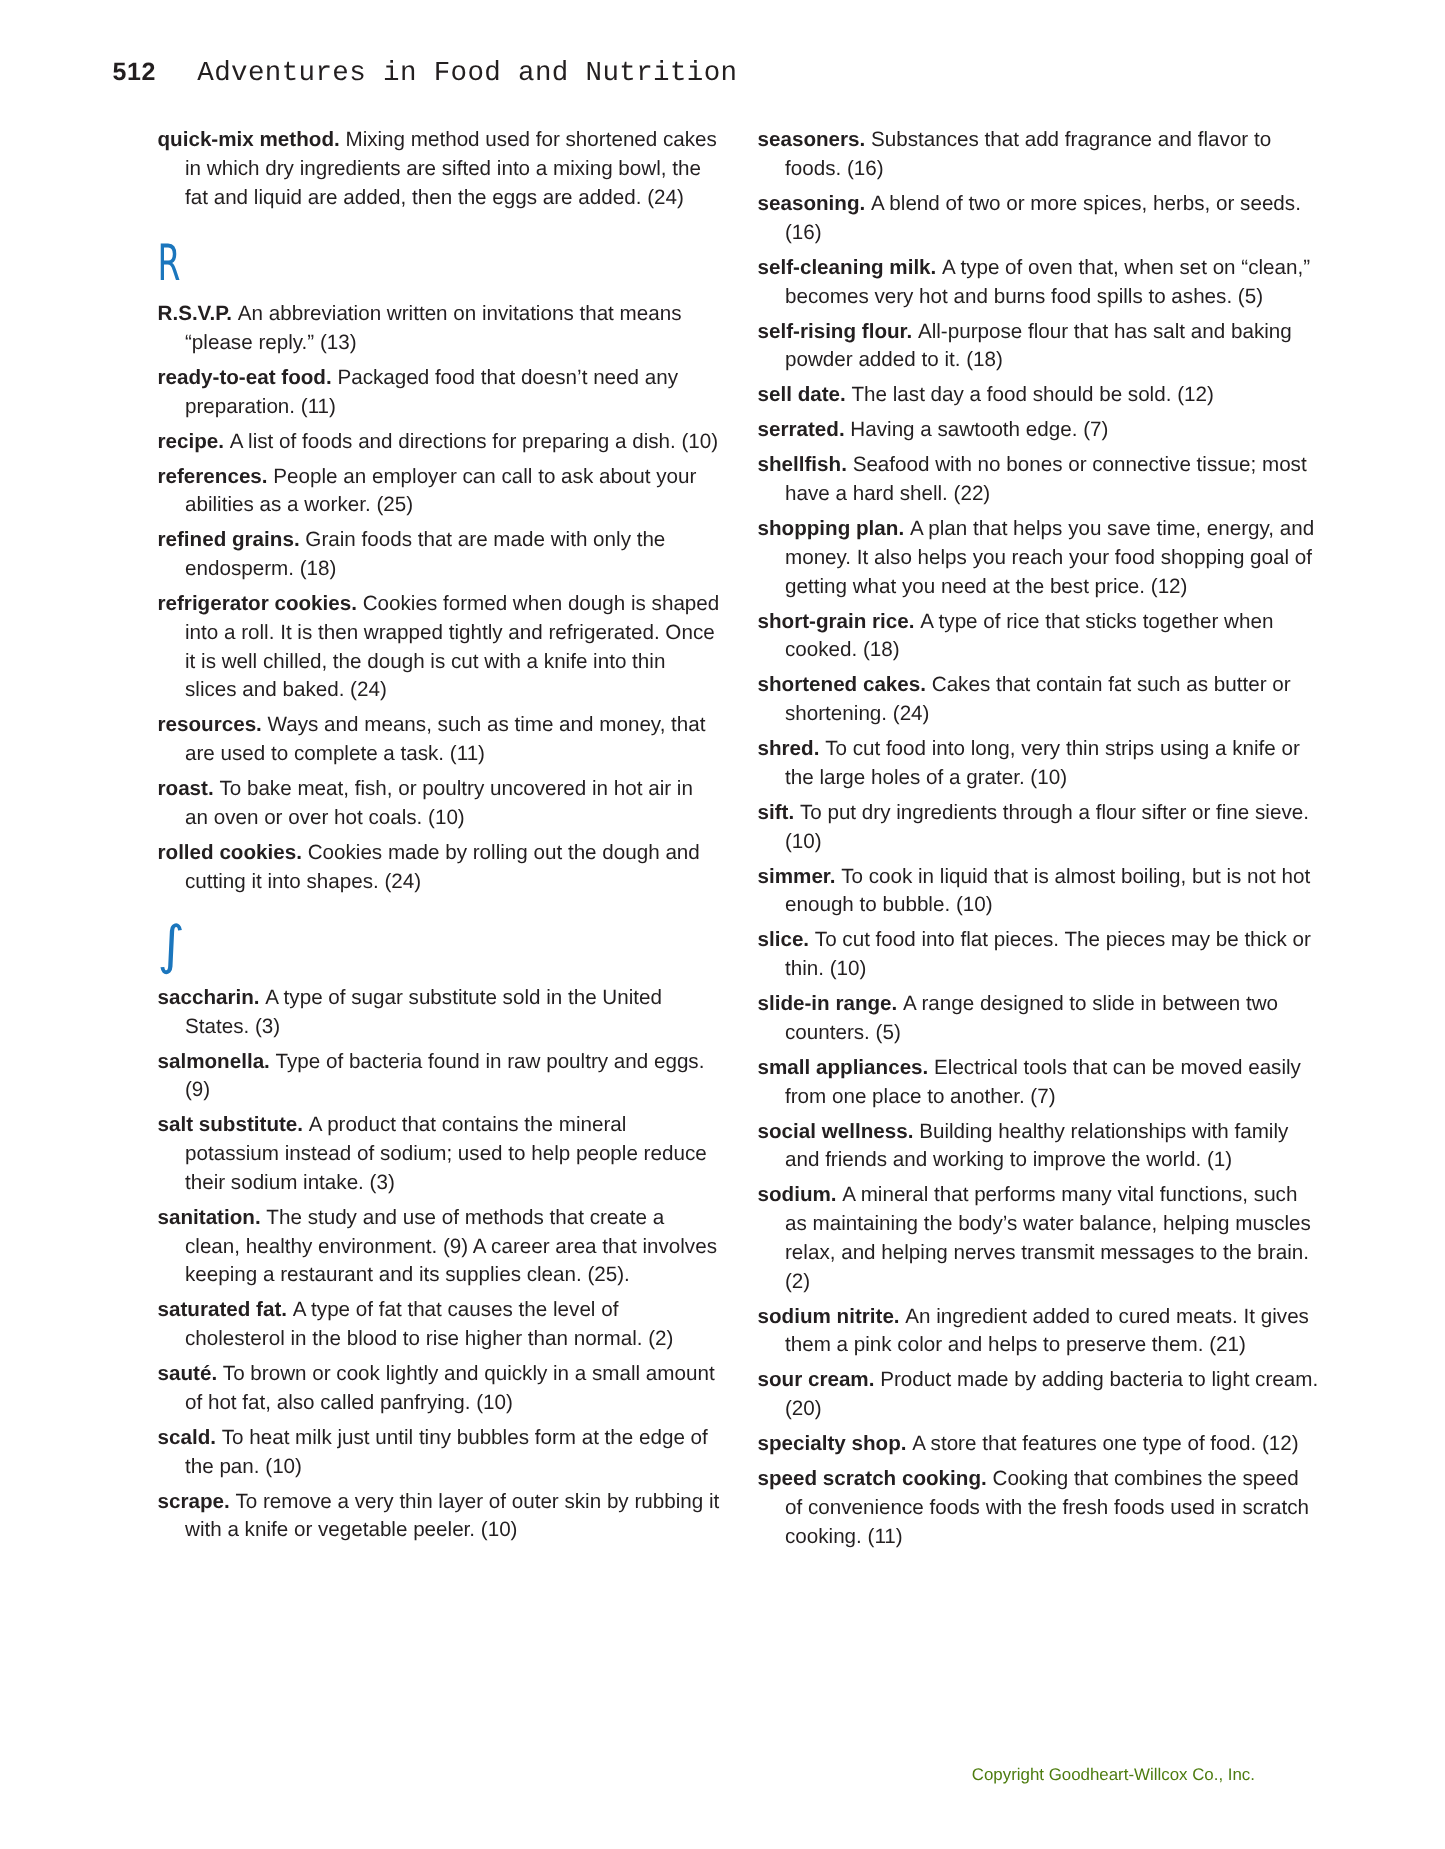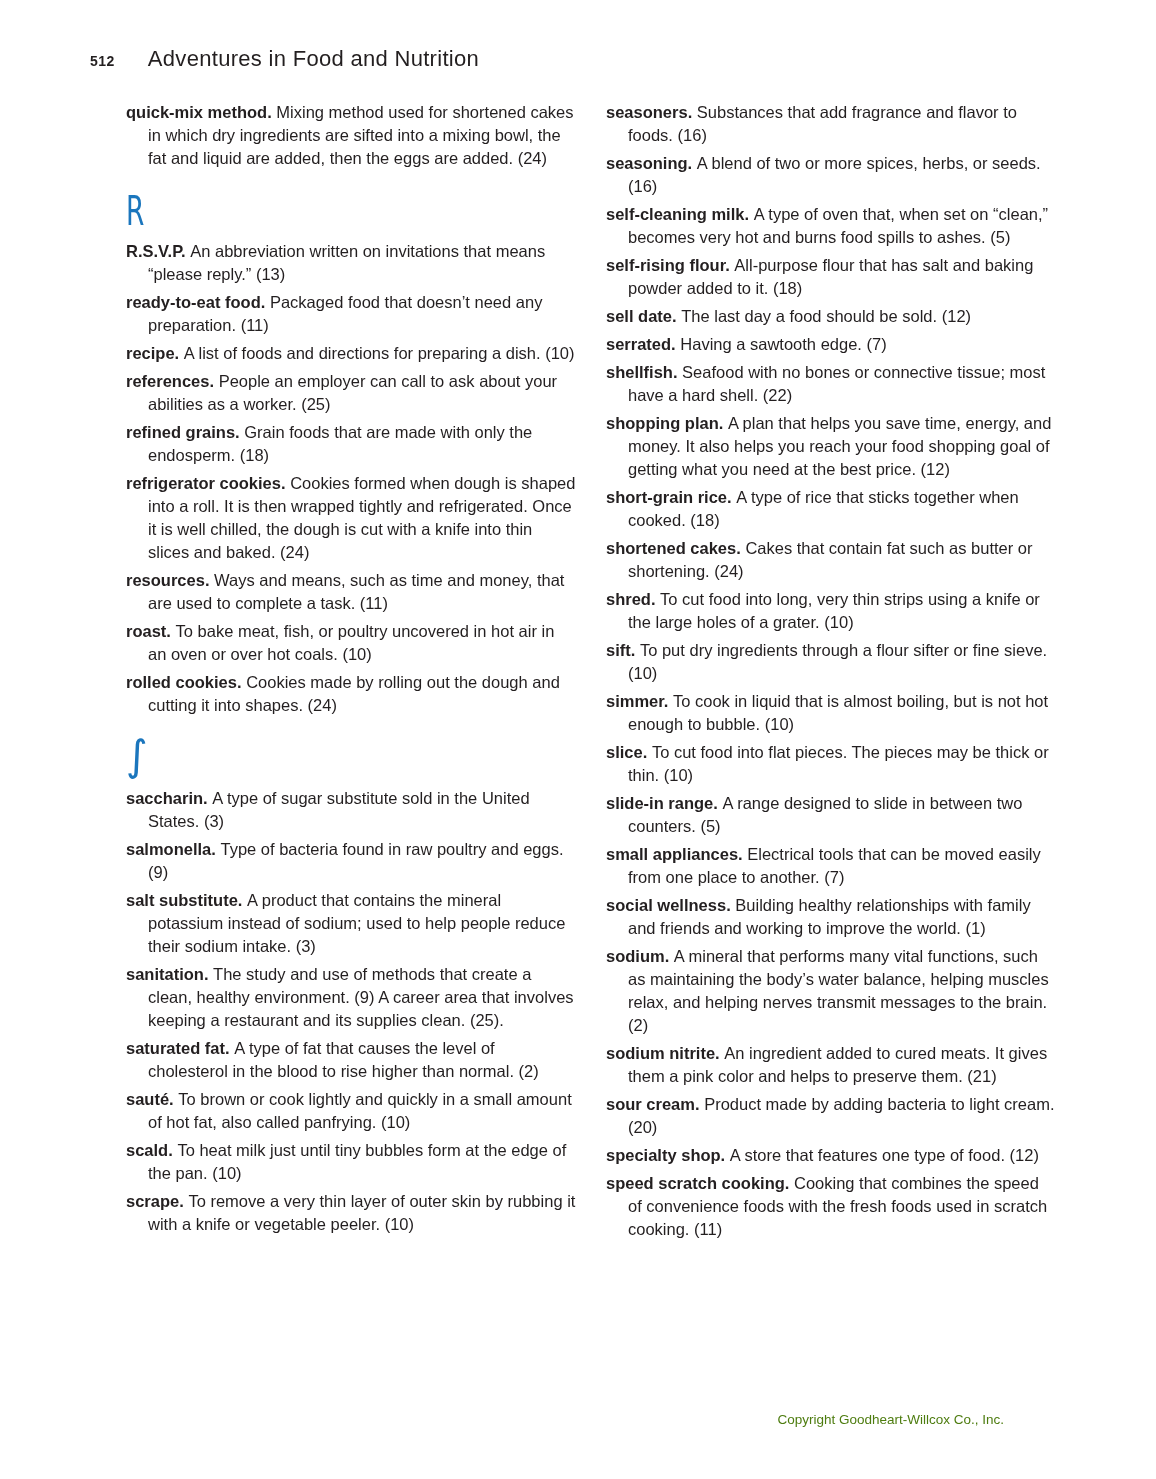--- a/index.html
+++ b/index.html
@@ -22,25 +22,25 @@
   .page-header {
     position: absolute;
     left: 90px;
     top: 46px;
     display: flex;
     align-items: baseline;
     white-space: nowrap;
   }
   .page-number {
     font-weight: bold;
-    font-size: 14px;
+    font-size: 20px;
     letter-spacing: 0.5px;
   }
   .book-title {
-    font-family: Liberation Sans, sans-serif;
+    font-family: Liberation Mono, monospace;
     font-size: 22px;
     margin-left: 33px;
     letter-spacing: 0.3px;
   }
   .column {
     position: absolute;
     top: 101px;
     width: 450px;
     font-size: 16.5px;
     line-height: 23px;

